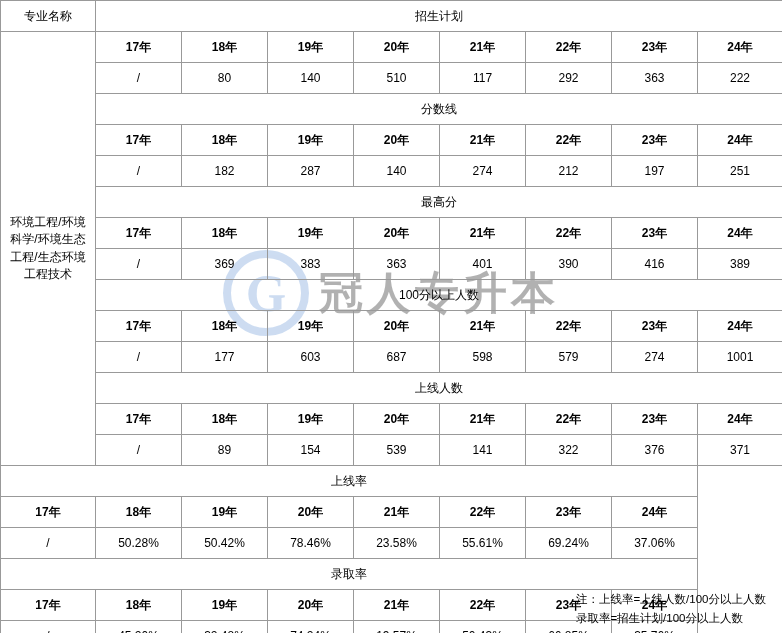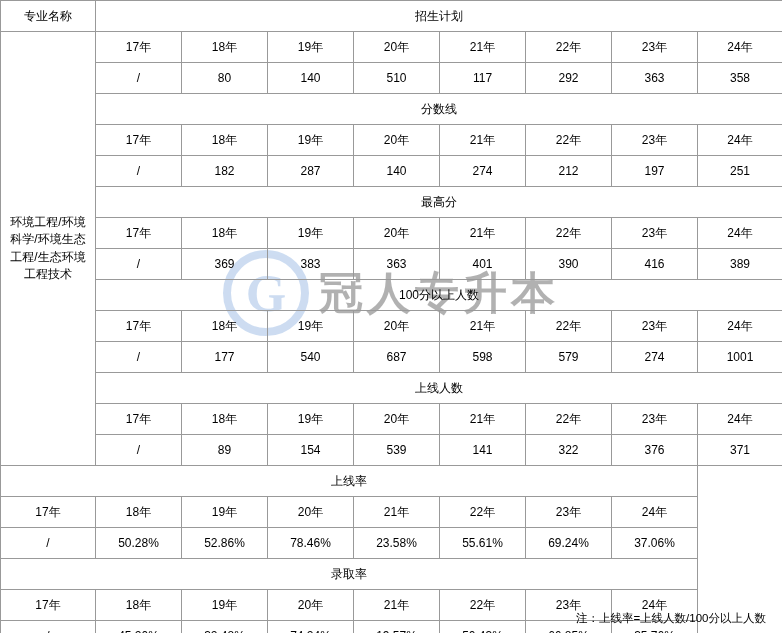--- a/index.html
+++ b/index.html
@@ -98,21 +98,21 @@
   }
   td.major {
     background: #ffffff;
     font-weight: normal;
     font-size: 12.5px;
     line-height: 1.45;
     width: 95px;
     padding: 2px 4px;
   }
   td.yr {
-    font-weight: normal;
+    font-weight: bold;
     font-size: 12.5px;
     background: #ffffff;
   }
   td.val {
     background: #ffffff;
     font-size: 12.5px;
   }
   .note {
     position: absolute;
     right: 16px;
@@ -166,21 +166,21 @@
       <td class="yr">24年</td>
     </tr>
     <tr>
       <td class="val">/</td>
       <td class="val">80</td>
       <td class="val">140</td>
       <td class="val">510</td>
       <td class="val">117</td>
       <td class="val">292</td>
       <td class="val">363</td>
-      <td class="val">358</td>
+      <td class="val">222</td>
     </tr>
 
     <tr>
       <td class="sectiontitle" colspan="8">分数线</td>
     </tr>
     <tr>
       <td class="yr">17年</td>
       <td class="yr">18年</td>
       <td class="yr">19年</td>
       <td class="yr">20年</td>
@@ -233,21 +233,21 @@
       <td class="yr">19年</td>
       <td class="yr">20年</td>
       <td class="yr">21年</td>
       <td class="yr">22年</td>
       <td class="yr">23年</td>
       <td class="yr">24年</td>
     </tr>
     <tr>
       <td class="val">/</td>
       <td class="val">177</td>
-      <td class="val">540</td>
+      <td class="val">603</td>
       <td class="val">687</td>
       <td class="val">598</td>
       <td class="val">579</td>
       <td class="val">274</td>
       <td class="val">1001</td>
     </tr>
 
     <tr>
       <td class="sectiontitle" colspan="8">上线人数</td>
     </tr>
@@ -281,21 +281,21 @@
       <td class="yr">19年</td>
       <td class="yr">20年</td>
       <td class="yr">21年</td>
       <td class="yr">22年</td>
       <td class="yr">23年</td>
       <td class="yr">24年</td>
     </tr>
     <tr>
       <td class="val">/</td>
       <td class="val">50.28%</td>
-      <td class="val">52.86%</td>
+      <td class="val">50.42%</td>
       <td class="val">78.46%</td>
       <td class="val">23.58%</td>
       <td class="val">55.61%</td>
       <td class="val">69.24%</td>
       <td class="val">37.06%</td>
     </tr>
 
     <tr>
       <td class="sectiontitle" colspan="8">录取率</td>
     </tr>
@@ -317,13 +317,14 @@
       <td class="val">19.57%</td>
       <td class="val">50.43%</td>
       <td class="val">66.85%</td>
       <td class="val">35.76%</td>
     </tr>
   </tbody>
 </table>
 
 <div class="note">
   <div>注：上线率=上线人数/100分以上人数</div>
+  <div>录取率=招生计划/100分以上人数</div>
 </div>
 
 </body></html>

